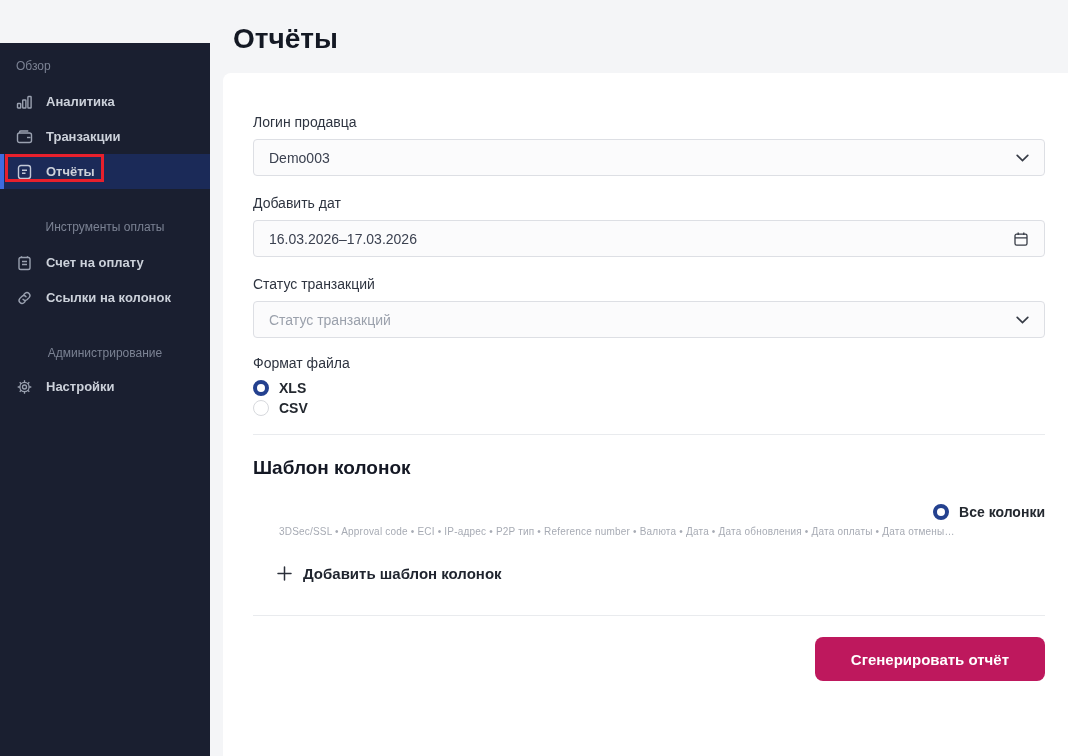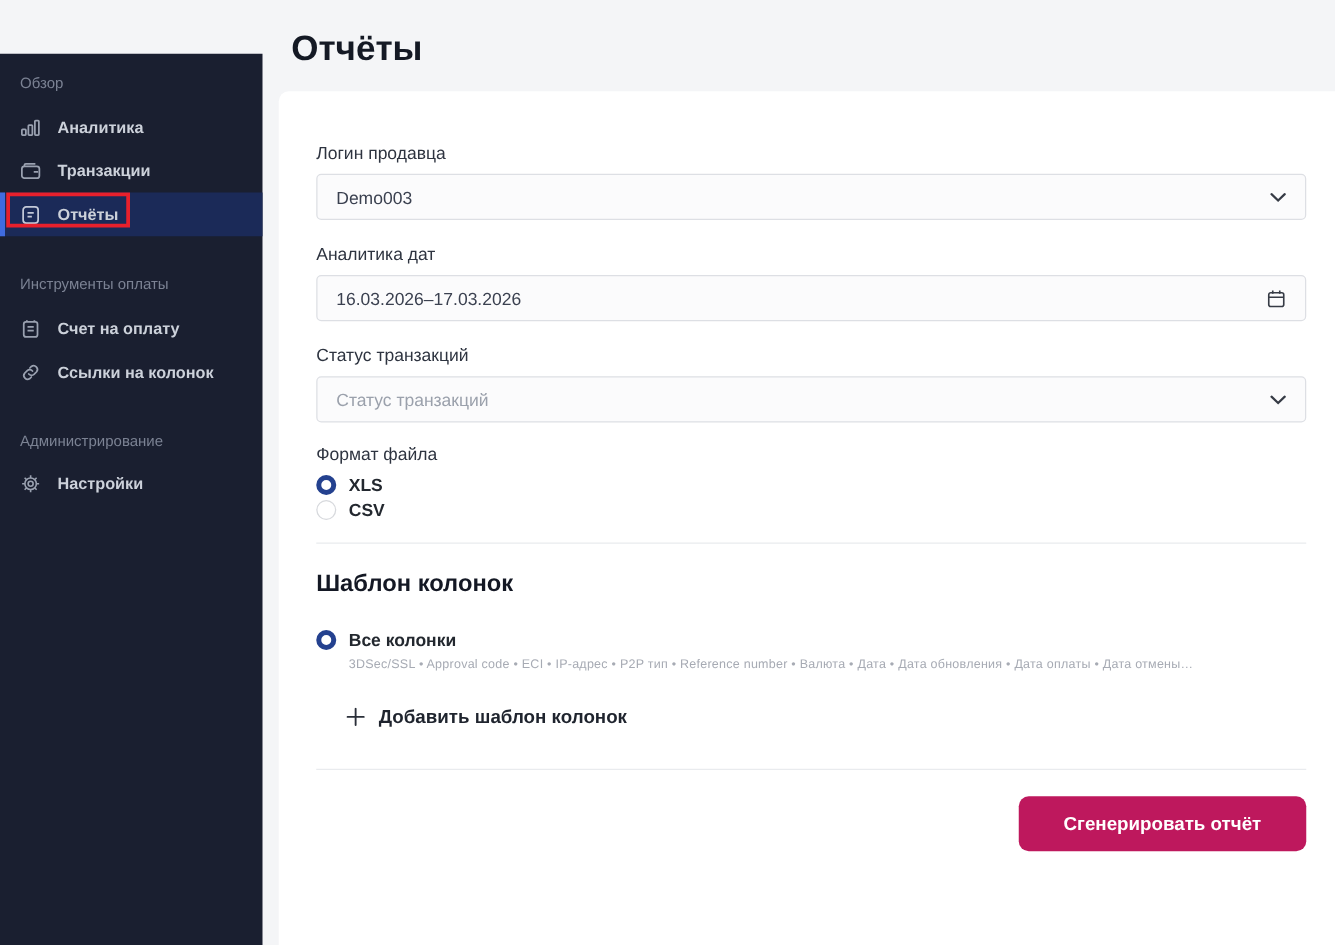--- a/index.html
+++ b/index.html
@@ -24,21 +24,21 @@
     height:35px; padding:0 16px; color:#ccd1da; font-size:13px; font-weight:700;
     cursor:pointer;
   }
   .side-item .icn { display:flex; align-items:center; color:#9aa1b0; }
   .side-item.active { background:#1b2a58; }
   .side-item.active::before {
     content:""; position:absolute; left:0; top:0; width:4px; height:100%;
     background:#3f6be0;
   }
   .side-item.active .icn { color:#c3c9d8; }
-  .mt11 { margin-top:11px; } .mt31 { margin-top:31px; } .mt9 { margin-top:9px; }
+  .mt11 { margin-top:11px; } .mt31 { margin-top:31px;text-align:center; } .mt9 { margin-top:9px; }
   .red-box {
     position:absolute; left:5px; top:111px; width:99px; height:28px;
     border:3px solid #e8202c; pointer-events:none;
   }
   
   .page-title {
     position:absolute; left:233px; top:22px;
     font-size:28px; line-height:34px; font-weight:700; color:#141924;
   }
   .card {
@@ -56,21 +56,21 @@
   }
   .control .value { flex:1; }
   .control .value.placeholder { color:#9ba1ac; }
   .radio-row { display:flex; align-items:center; gap:10px; height:20px; font-size:14px; font-weight:700; cursor:pointer; }
   .radio { width:16px; height:16px; border-radius:50%; background:#fff; flex:0 0 16px; }
   .radio.on  { border:4.5px solid #24418f; }
   .radio.off { border:1.5px solid #d7d9dd; }
   .fmt-label { margin-bottom:8px; }
   .divider { border:none; border-top:1px solid #e9ebee; margin:16px 0 0; }
   .section-heading { margin-top:21px; font-size:19px; line-height:23px; font-weight:700; color:#141824; }
-  .all-col-row { margin-top:23px; }
+  .all-col-row { margin-top:23px;justify-content:flex-end; }
   .col-preview { margin:4px 0 0 26px; font-size:10px; line-height:12px; color:#a7abb4; letter-spacing:0.2px; }
   .add-row {
     margin:27px 0 0 24px; display:flex; align-items:center; gap:11px;
     font-size:15px; font-weight:700; color:#1f242e; cursor:pointer; width:max-content;
   }
   .divider2 { margin-top:33px; }
   .btn-row { margin-top:21px; display:flex; justify-content:flex-end; }
   .generate-btn {
     height:44px; padding:0 36px; background:#be185d; color:#ffffff;
     border:none; border-radius:8px; font-size:15px; font-weight:700;
@@ -166,21 +166,21 @@
       <span>
         <svg width="13" height="8" viewBox="0 0 13 8" fill="none" stroke="#363b45" stroke-width="1.7" stroke-linecap="round">
             <polyline points="1.2,1.3 6.5,6.5 11.8,1.3"></polyline>
           </svg>
       </span>
     </div>
   </div>
 
 
   <div class="group">
-    <label class="f-label">Аналитика дат</label>
+    <label class="f-label">Добавить дат</label>
     <div class="control">
       <span class="value">16.03.2026–17.03.2026</span>
       <span>
         <svg width="16" height="16" viewBox="0 0 16 16" fill="none" stroke="#363b45" stroke-width="1.3">
           <rect x="2" y="3.2" width="12" height="11" rx="1.6"></rect>
           <path d="M2 6.8h12M5.2 1.4v2.6M10.8 1.4v2.6"></path>
         </svg>
       </span>
     </div>
   </div>

